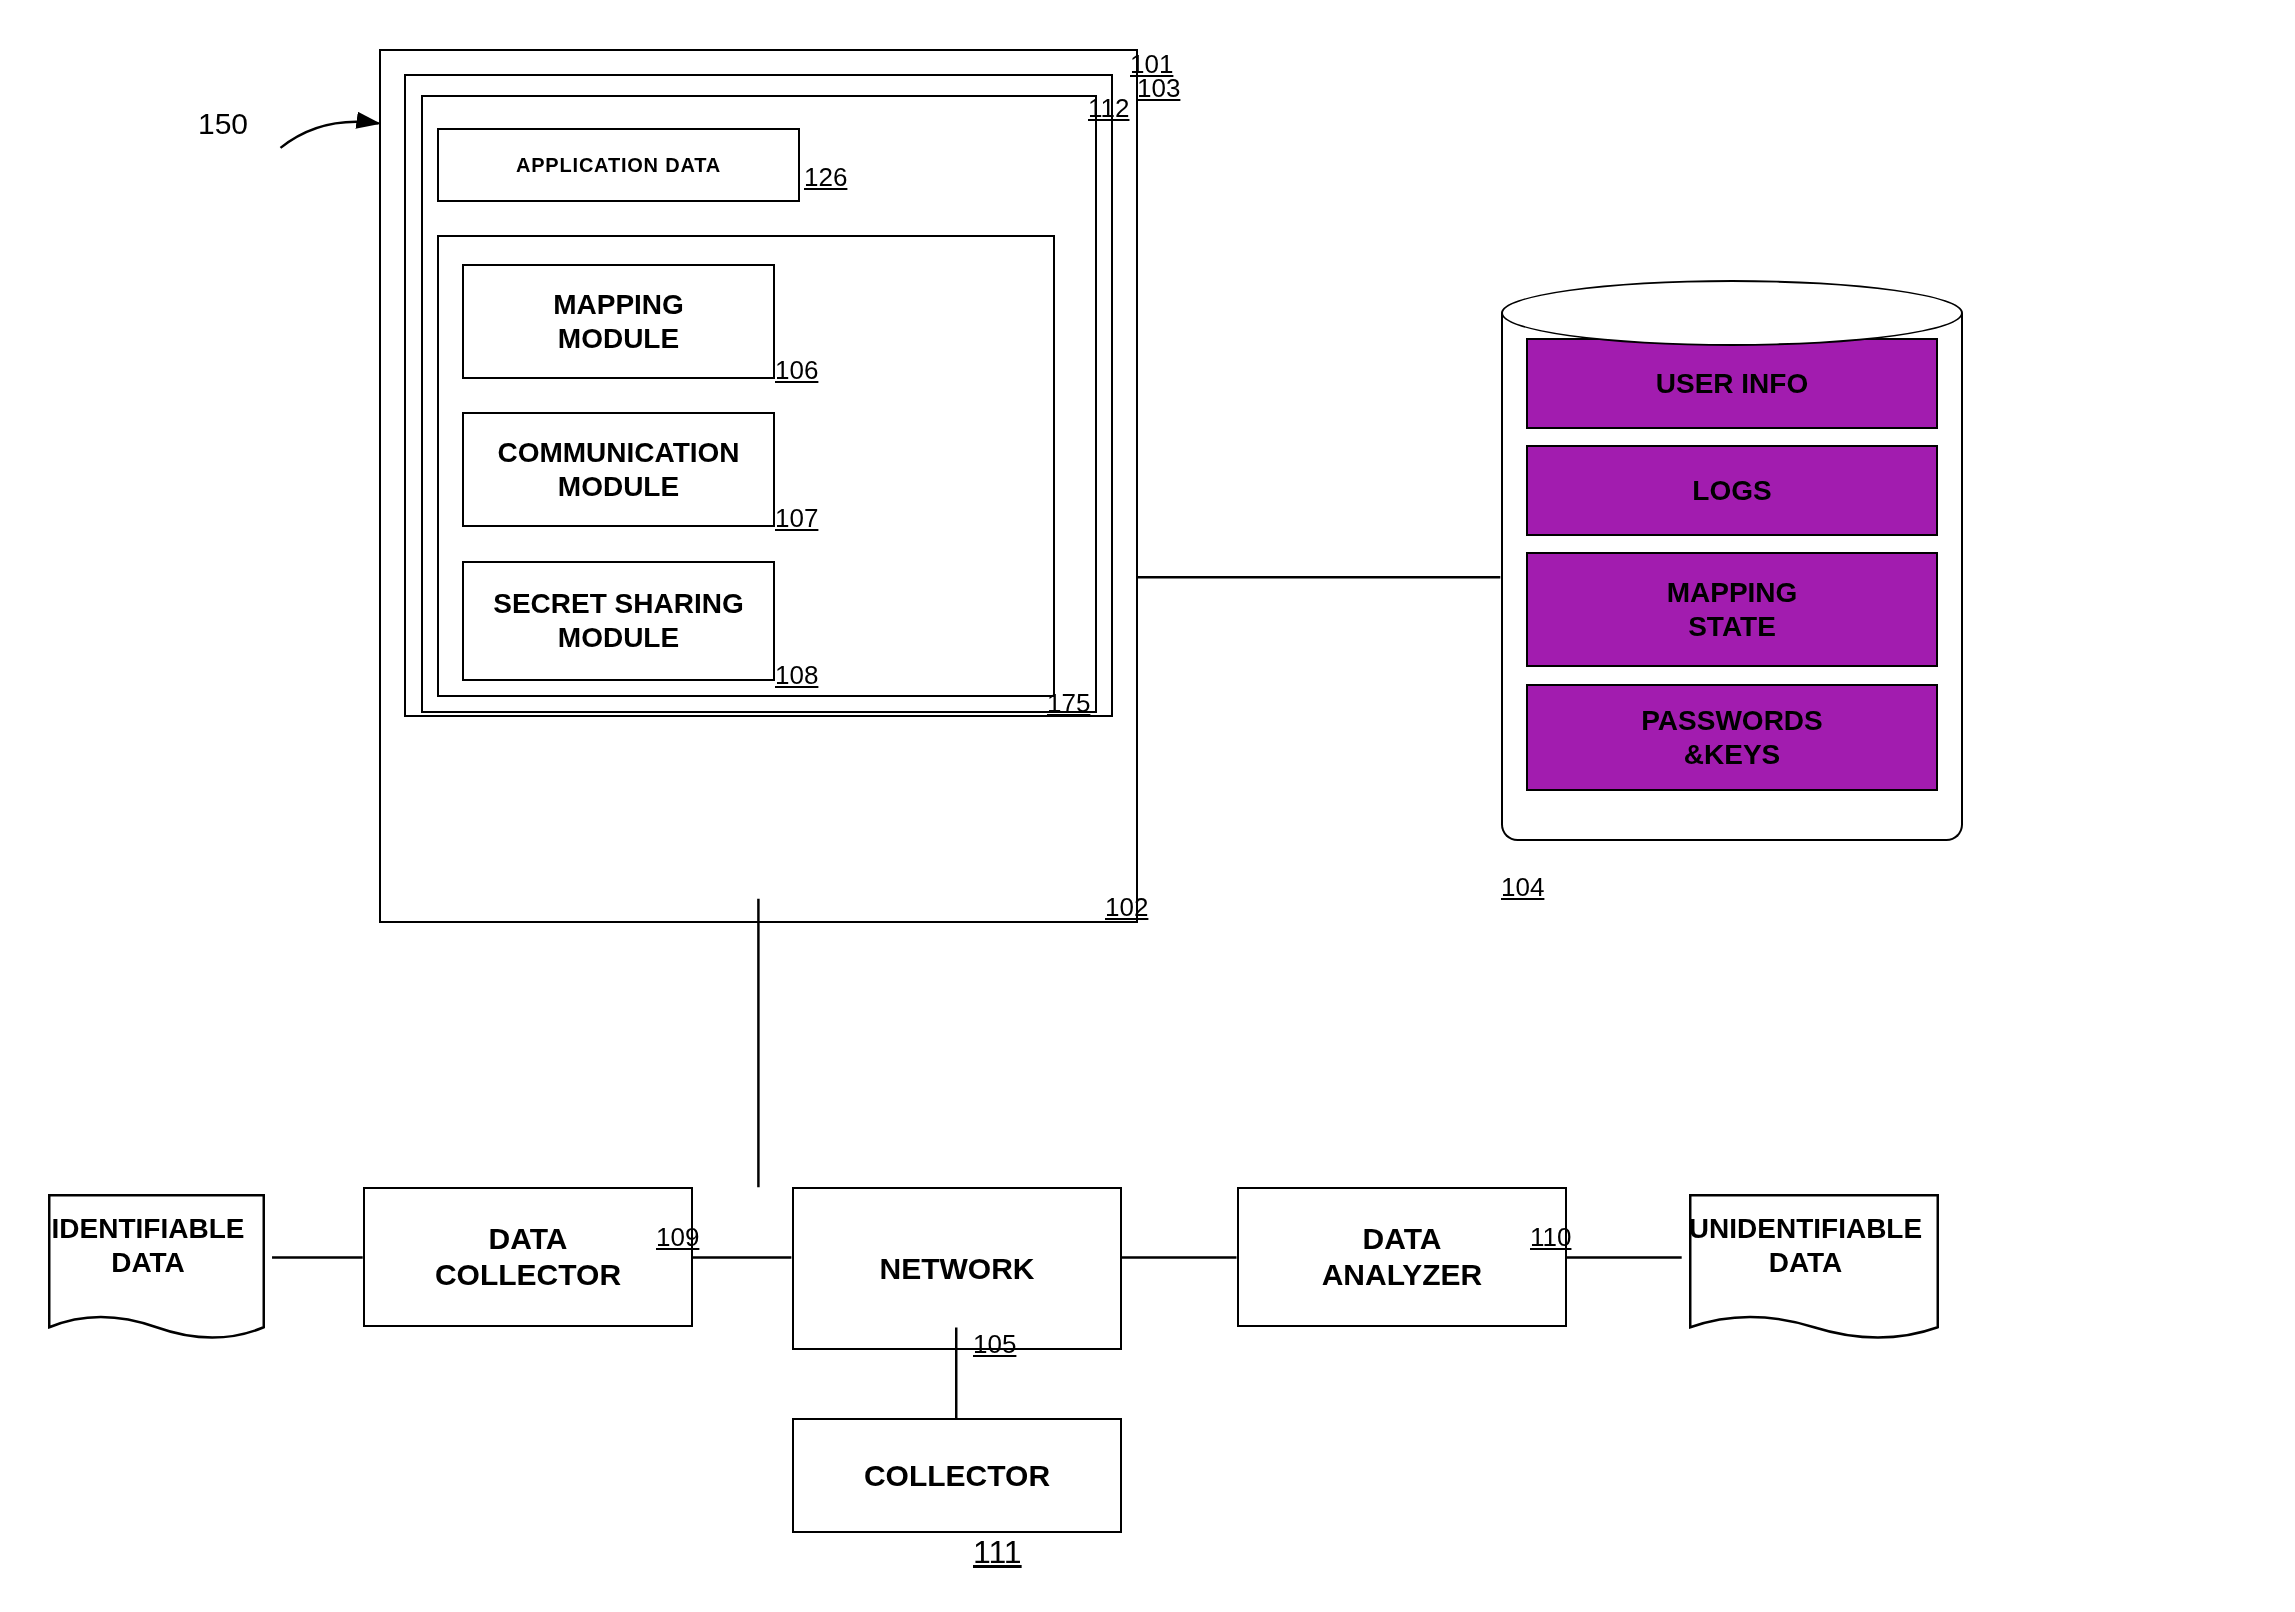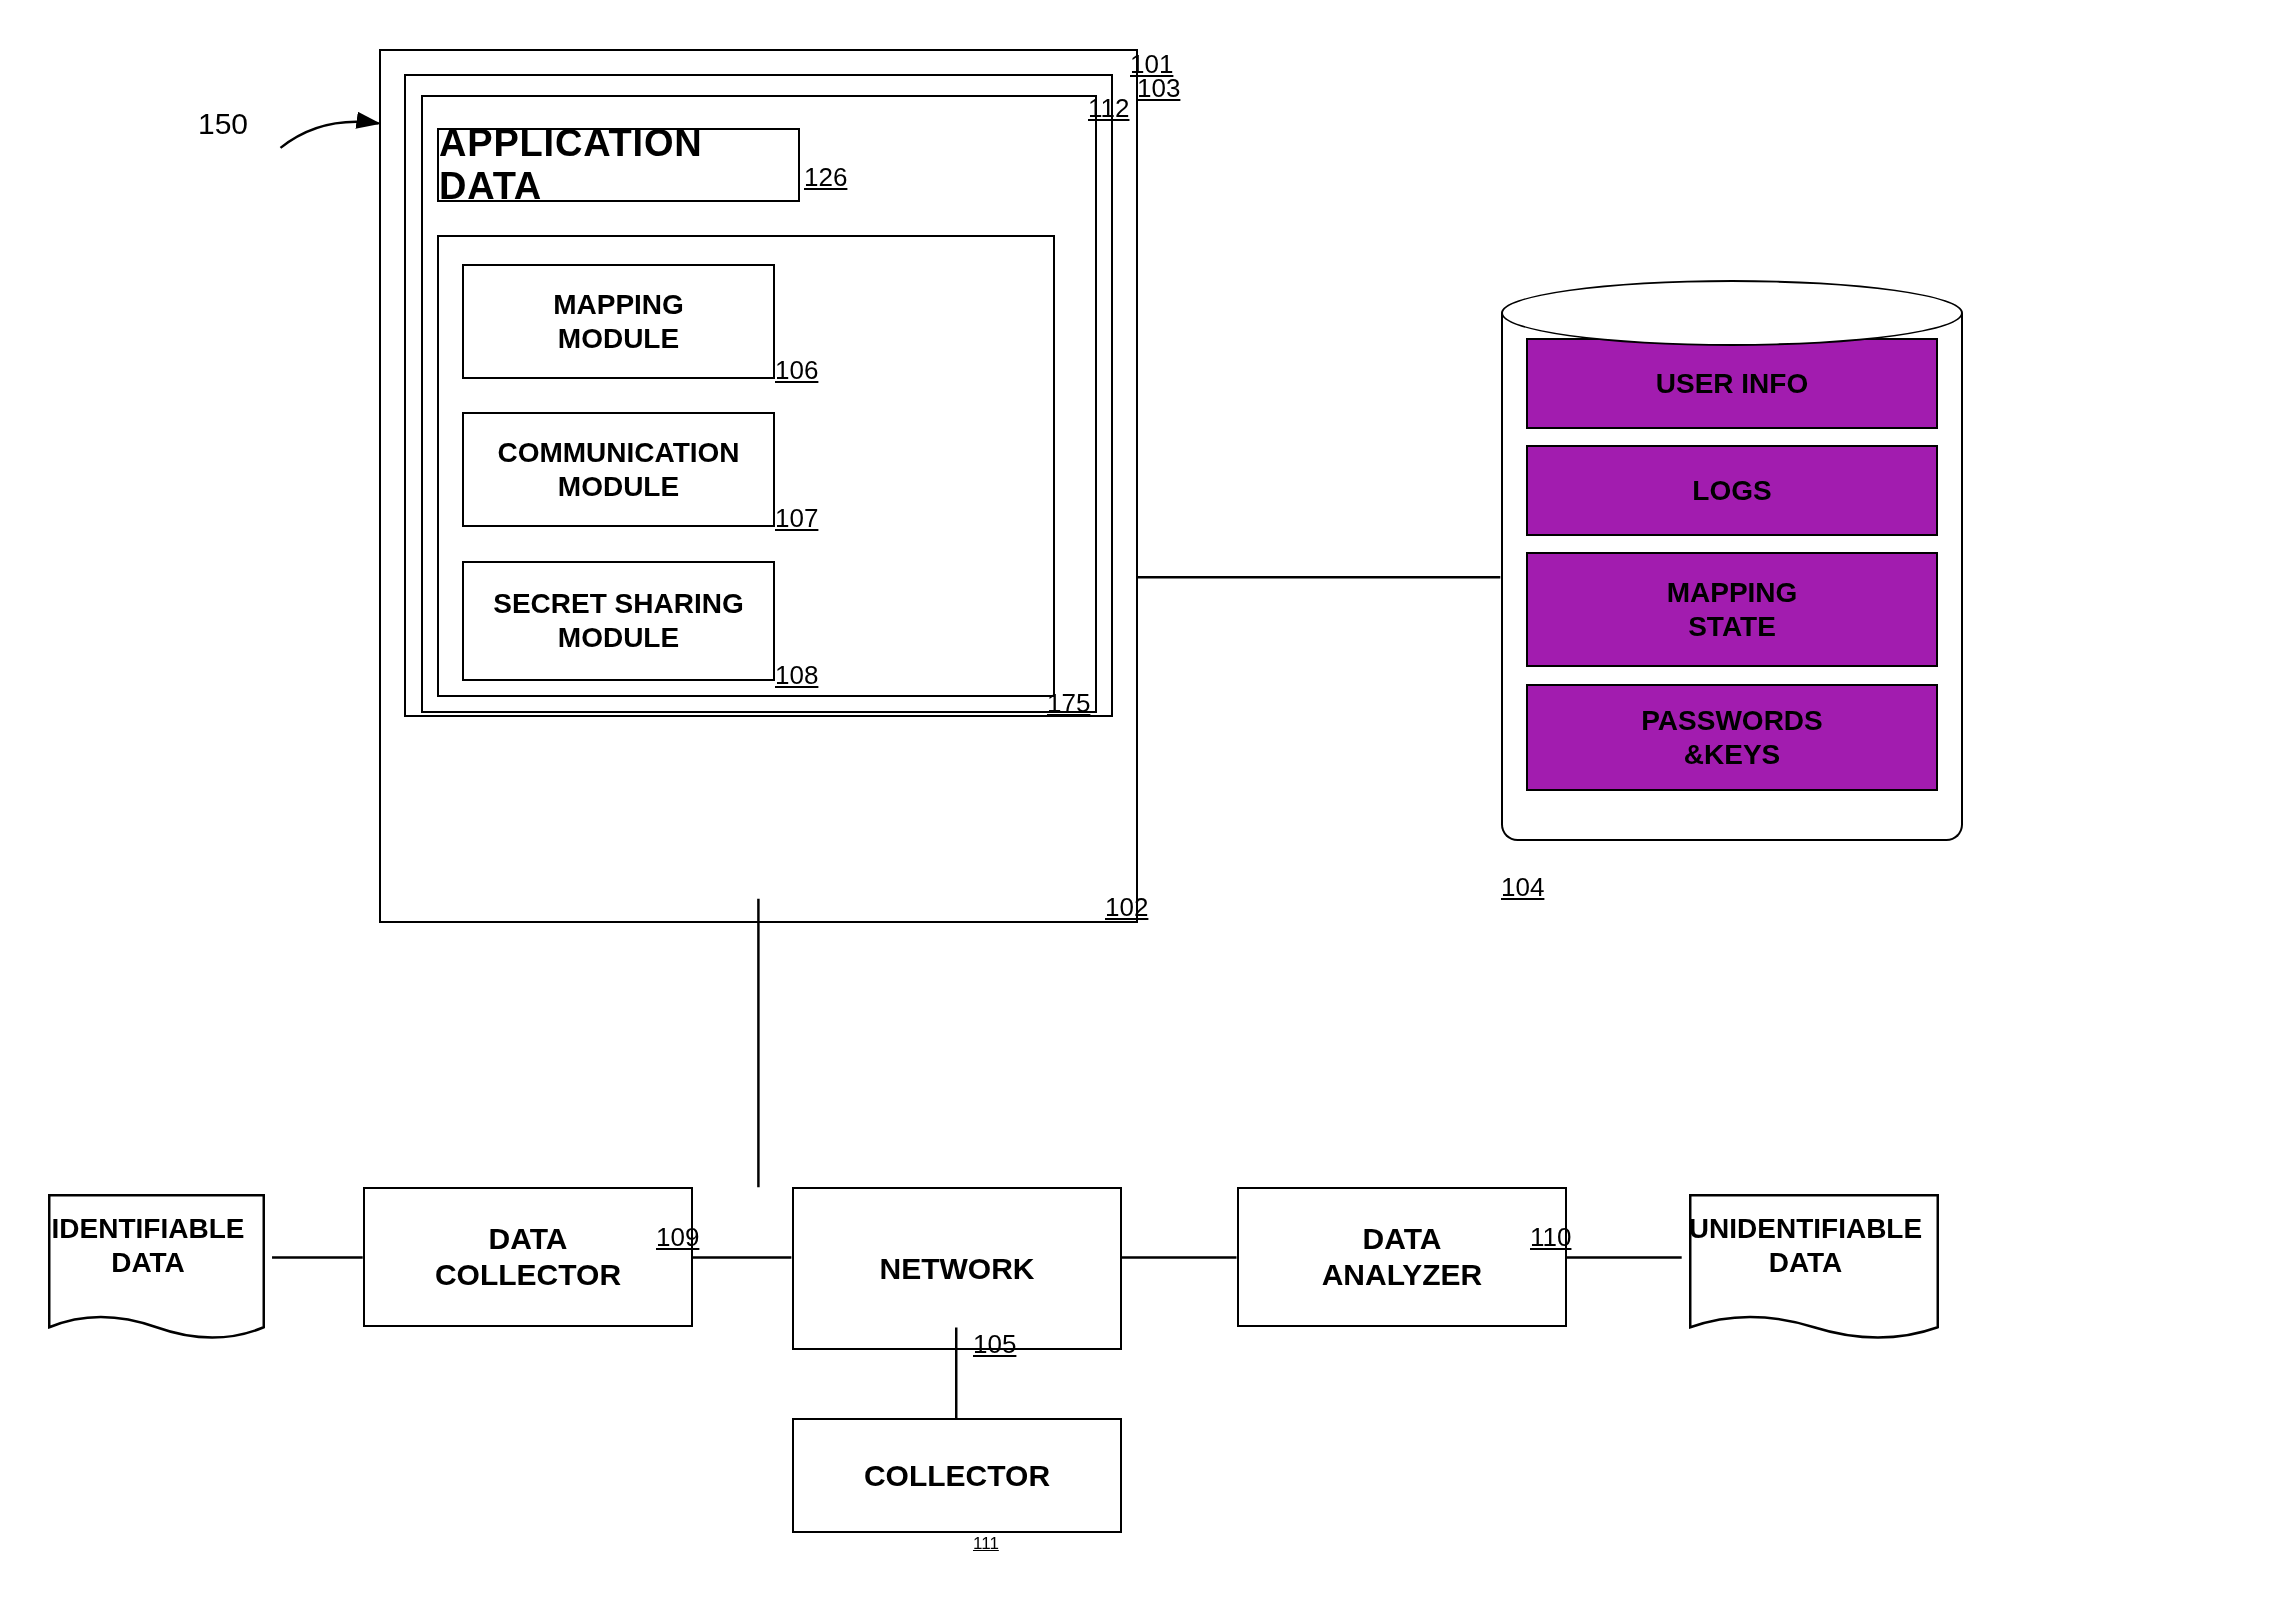--- a/index.html
+++ b/index.html
@@ -78,21 +78,21 @@
       position: absolute;
       top: 128px; left: 437px;
       width: 363px;
       height: 74px;
       border: 2.5px solid #000;
       display: flex;
       align-items: center;
       justify-content: center;
     }
     .box-app-data-label {
-      font-size: 38px;
+      font-size: 20px;
       font-weight: bold;
       letter-spacing: 0.8px;
     }
     .ref-113 {
       position: absolute;
       top: 162px; left: 804px;
       font-size: 26px;
       text-decoration: underline;
     }
 
@@ -375,21 +375,21 @@
       align-items: center;
       justify-content: center;
     }
     .box-supervisor-label {
       font-size: 30px;
       font-weight: bold;
     }
     .ref-111 {
       position: absolute;
       top: 1534px; left: 973px;
-      font-size: 17px;
+      font-size: 32px;
       text-decoration: underline;
     }
 
     
     .doc-shape {
       width: 231px;
       height: 165px;
       position: relative;
     }
     .doc-shape svg {

